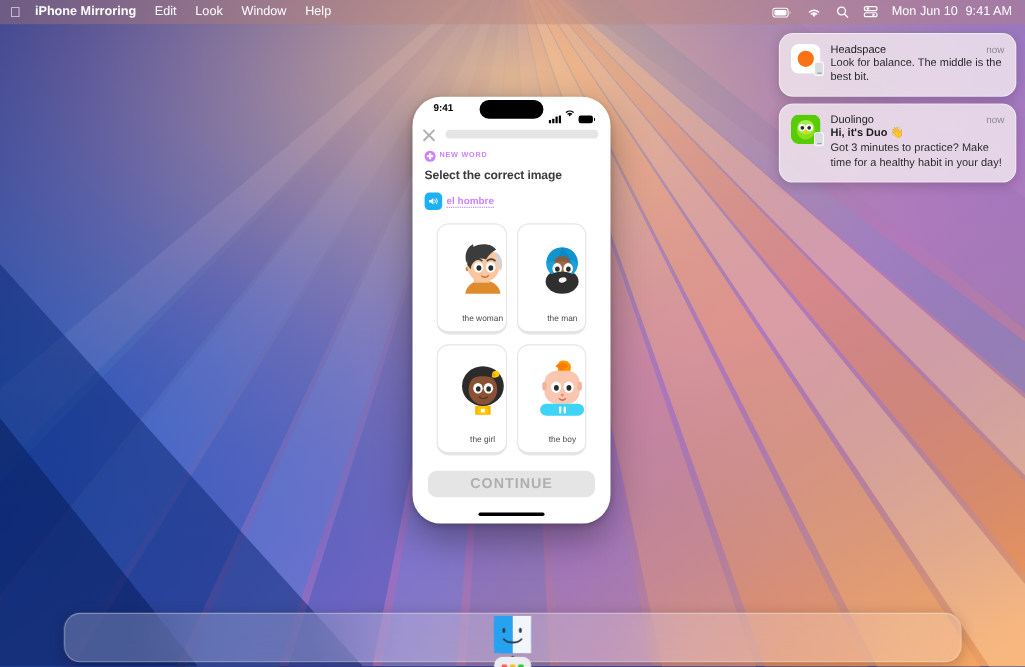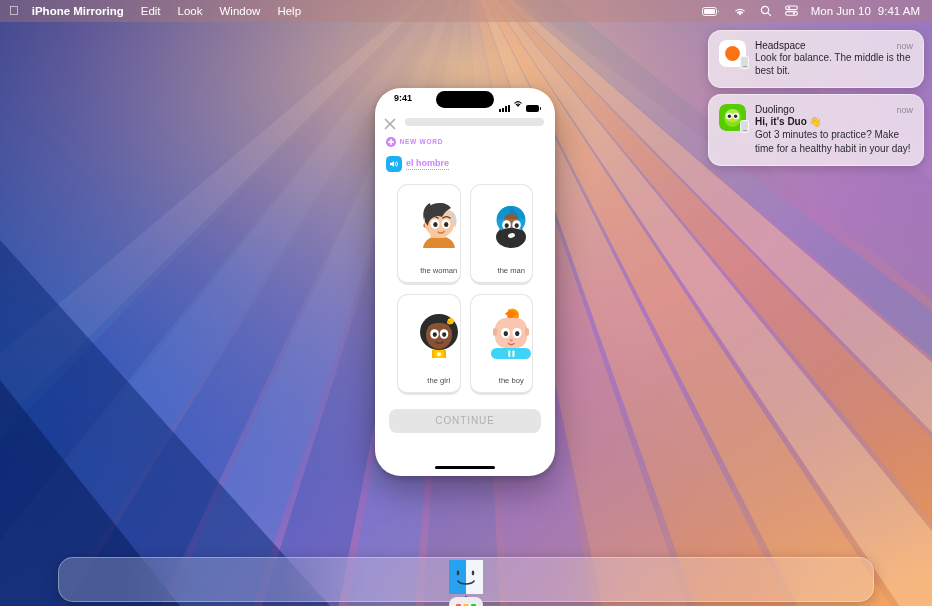--- a/index.html
+++ b/index.html
@@ -104,21 +104,21 @@
     display:flex; flex-direction:column; align-items:center; justify-content:flex-start;
     padding-top:7px; overflow:hidden;padding-left:20px;
   }
   .choice-art { width:58px; height:62px; display:block; }
   .choice-label { font-size:7.6px; color:#4b4b4b; margin-top:auto; margin-bottom:7px; }
 
   
   #continue-btn {
     margin:14px 14px 0 14px; height:24px; border-radius:8px;
     background:#e5e5e5; display:flex; align-items:center; justify-content:center;
-    font-size:10px; font-weight:normal; letter-spacing:0.9px; color:#afafaf;
+    font-size:13px; font-weight:bold; letter-spacing:0.9px; color:#afafaf;
   }
   #home-indicator { position:absolute; bottom:7px; left:50%; transform:translateX(-50%); width:60px; height:3px; border-radius:2px; background:#000; }
 
   
   #dock {
     position:absolute; left:58px; bottom:4px; width:816px; height:45px;
     border-radius:15px;
     background:rgba(255,255,255,0.22);
     backdrop-filter:blur(26px); -webkit-backdrop-filter:blur(26px);
     border:0.5px solid rgba(255,255,255,0.33);
@@ -319,20 +319,21 @@
     <span id="progress-track">
       <span id="progress-fill" style="width: 11%; background: rgb(88, 204, 2);"></span>
     </span>
   </div>
 
   <div id="newword">
     <span id="nw-dot"></span>
     <span id="nw-label">NEW WORD</span>
   </div>
 
+  <div id="ph-question">Select the correct image</div>
 
   <div id="ph-word-row">
     <span id="speaker-btn">
       <svg width="10" height="10" viewBox="0 0 10 10">
           <path d="M1 3.8h1.8L5 2v6L2.8 6.2H1z" fill="#fff"></path>
           <path d="M6.4 3.6a2.2 2.2 0 010 2.8" stroke="#fff" stroke-width="0.9" fill="none" stroke-linecap="round"></path>
           <path d="M7.8 2.6a3.9 3.9 0 010 4.8" stroke="#fff" stroke-width="0.9" fill="none" stroke-linecap="round"></path>
         </svg>
     </span>
     <span id="word-text">el hombre</span>

